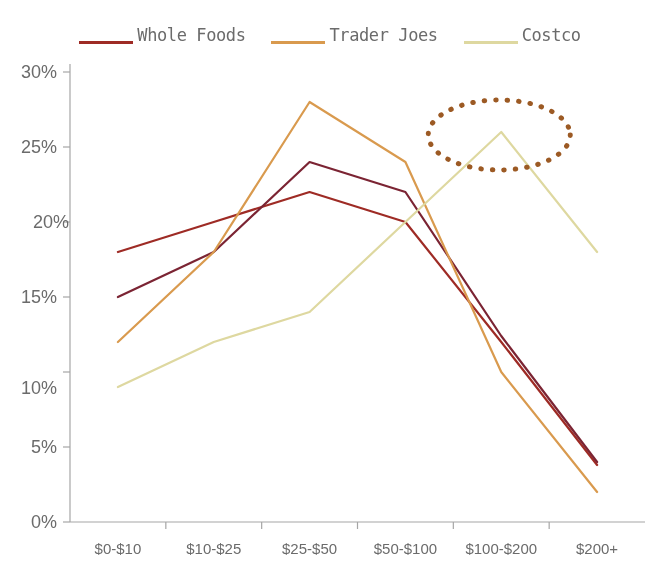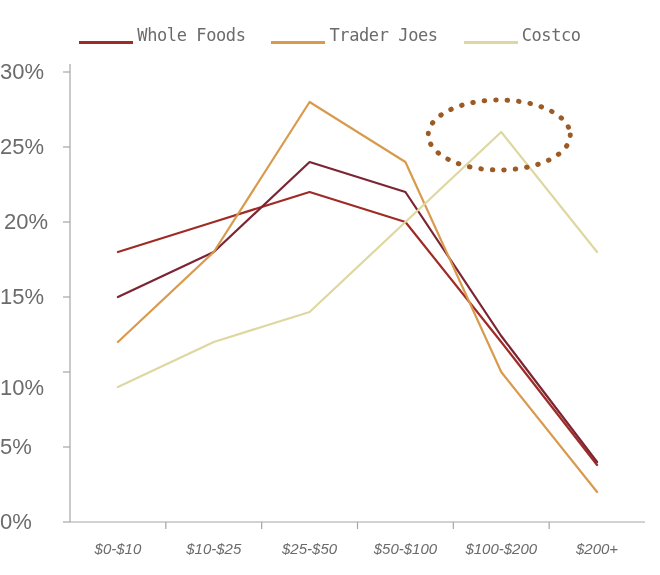--- a/index.html
+++ b/index.html
@@ -64,34 +64,33 @@
   }
   #plot-svg {
     position: absolute;
     left: 0;
     top: 0;
   }
 
   
   .ytick-label {
     position: absolute;
-    font-size: 22px;
+    font-size: 18px;
     line-height: 18px;
     color: #6b6b6b;
-    text-align: left;
+    text-align: right;
     white-space: nowrap;
   }
   .xtick-label {
     position: absolute;
     font-size: 15px;
     line-height: 15px;
     color: #6b6b6b;
     text-align: center;
     white-space: nowrap;
-    font-style: italic;
   }
 </style>
 </head>
 <body>
 
 <div id="chart-root">
 
   <div id="legend">
     <div class="legend-item">
       <span class="legend-swatch" style="background: rgb(158, 43, 37);"></span>
@@ -133,21 +132,21 @@
         </g>
       <g id="annotation-layer">
           <ellipse cx="499.25" cy="135" rx="71" ry="35" fill="none" stroke="#9C5A24" stroke-width="5" stroke-linecap="round" stroke-dasharray="0.5 11"></ellipse>
         </g>
     </svg>
     <div id="ytick-layer">
         <div class="ytick-label" style="left: 0px; width: 57px; top: 513px;">0%</div>
         <div class="ytick-label" style="left: 0px; width: 57px; top: 438px;">5%</div>
         <div class="ytick-label" style="left: 0px; width: 57px; top: 363px; margin-top: 16px;">10%</div>
         <div class="ytick-label" style="left: 0px; width: 57px; top: 288px;">15%</div>
-        <div class="ytick-label" style="left: 4px; width: 57px; top: 213px;">20%</div>
+        <div class="ytick-label" style="left: 12px; width: 57px; top: 213px;">20%</div>
         <div class="ytick-label" style="left: 0px; width: 57px; top: 138px;">25%</div>
         <div class="ytick-label" style="left: 0px; width: 57px; top: 63px;">30%</div>
       </div>
     <div id="xtick-layer">
         <div class="xtick-label" style="left: 70px; width: 95.8333px; top: 541px;">$0-$10</div>
         <div class="xtick-label" style="left: 165.833px; width: 95.8333px; top: 541px;">$10-$25</div>
         <div class="xtick-label" style="left: 261.667px; width: 95.8333px; top: 541px;">$25-$50</div>
         <div class="xtick-label" style="left: 357.5px; width: 95.8333px; top: 541px;">$50-$100</div>
         <div class="xtick-label" style="left: 453.333px; width: 95.8333px; top: 541px;">$100-$200</div>
         <div class="xtick-label" style="left: 549.167px; width: 95.8333px; top: 541px;">$200+</div>

